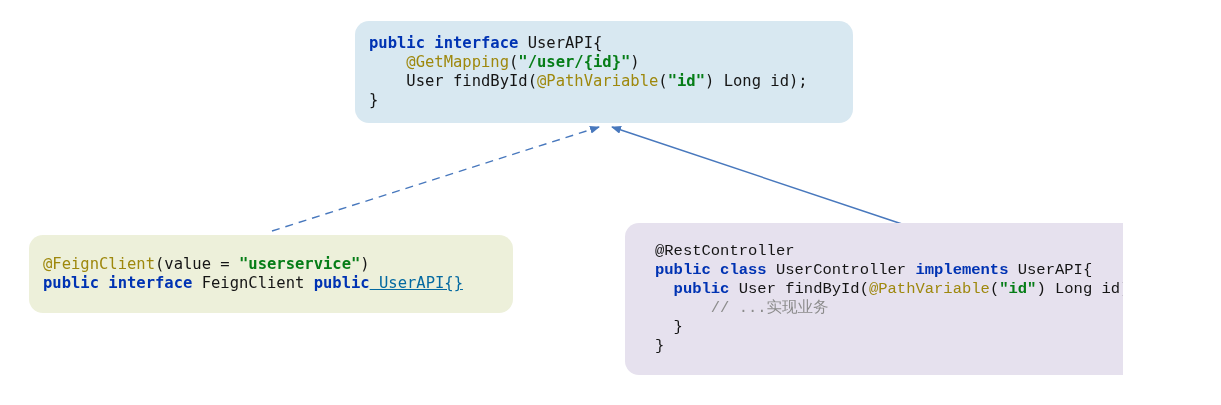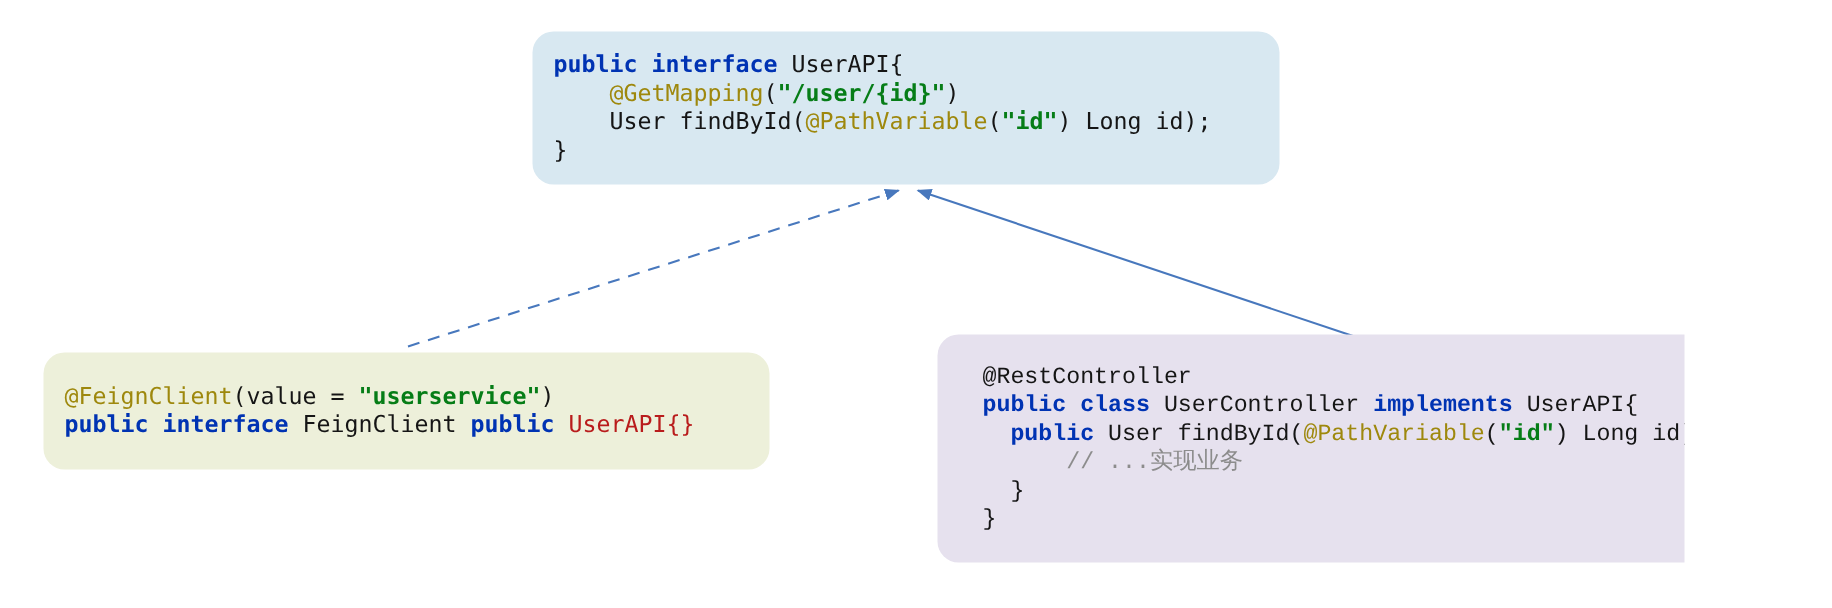--- a/index.html
+++ b/index.html
@@ -49,21 +49,21 @@
   <line x1="272" y1="231" x2="599" y2="127" stroke="#4878bd" stroke-width="1.4" stroke-dasharray="8 6" marker-end="url(#arrowhead)"></line>
       <line x1="902" y1="224" x2="612" y2="127" stroke="#4878bd" stroke-width="1.4" marker-end="url(#arrowhead)"></line>
     </svg>
 
   <pre class="code-box" style="left: 355px; top: 21px; width: 498px; height: 102px; background: rgb(216, 232, 241); padding: 13px 14px;"><span class="tok" style="color: rgb(0, 51, 179); font-weight: bold;">public interface</span><span class="tok" style="color: rgb(21, 21, 21);"> UserAPI{</span>
 <span class="tok" style="color: rgb(21, 21, 21);">    </span><span class="tok" style="color: rgb(158, 136, 13);">@GetMapping</span><span class="tok" style="color: rgb(21, 21, 21);">(</span><span class="tok" style="color: rgb(6, 125, 23); font-weight: bold;">"/user/{id}"</span><span class="tok" style="color: rgb(21, 21, 21);">)</span>
 <span class="tok" style="color: rgb(21, 21, 21);">    User findById(</span><span class="tok" style="color: rgb(158, 136, 13);">@PathVariable</span><span class="tok" style="color: rgb(21, 21, 21);">(</span><span class="tok" style="color: rgb(6, 125, 23); font-weight: bold;">"id"</span><span class="tok" style="color: rgb(21, 21, 21);">) Long id);</span>
 <span class="tok" style="color: rgb(21, 21, 21);">}</span>
 </pre>
   <pre class="code-box" style="left: 29px; top: 235px; width: 484px; height: 78px; background: rgb(237, 240, 218); padding: 20px 14px;"><span class="tok" style="color: rgb(158, 136, 13);">@FeignClient</span><span class="tok" style="color: rgb(21, 21, 21);">(value = </span><span class="tok" style="color: rgb(6, 125, 23); font-weight: bold;">"userservice"</span><span class="tok" style="color: rgb(21, 21, 21);">)</span>
-<span class="tok" style="color: rgb(0, 51, 179); font-weight: bold;">public interface</span><span class="tok" style="color: rgb(21, 21, 21);"> FeignClient </span><span class="tok" style="color: rgb(0, 51, 179); font-weight: bold;">public</span><span class="tok" style="color: #b91c1c;"> UserAPI{}</span>
+<span class="tok" style="color: rgb(0, 51, 179); font-weight: bold;">public interface</span><span class="tok" style="color: rgb(21, 21, 21);"> FeignClient </span><span class="tok" style="color: rgb(0, 51, 179); font-weight: bold;">public</span><span class="tok" style="color: #0369a1; text-decoration: underline;"> UserAPI{}</span>
 </pre>
   <pre class="code-box" style="left: 625px; top: 223px; width: 553px; height: 152px; background: rgb(230, 225, 238); padding: 19px 30px; font-family: Liberation Mono, monospace;"><span class="tok" style="color: rgb(21, 21, 21);">@RestController</span>
 <span class="tok" style="color: rgb(0, 51, 179); font-weight: bold;">public class</span><span class="tok" style="color: rgb(21, 21, 21);"> UserController </span><span class="tok" style="color: rgb(0, 51, 179); font-weight: bold;">implements</span><span class="tok" style="color: rgb(21, 21, 21);"> UserAPI{</span>
 <span class="tok" style="color: rgb(21, 21, 21);">  </span><span class="tok" style="color: rgb(0, 51, 179); font-weight: bold;">public</span><span class="tok" style="color: rgb(21, 21, 21);"> User findById(</span><span class="tok" style="color: rgb(158, 136, 13);">@PathVariable</span><span class="tok" style="color: rgb(21, 21, 21);">(</span><span class="tok" style="color: rgb(6, 125, 23); font-weight: bold;">"id"</span><span class="tok" style="color: rgb(21, 21, 21);">) Long id){</span>
 <span class="tok" style="color: rgb(140, 140, 140);">      // ...实现业务</span>
 <span class="tok" style="color: rgb(21, 21, 21);">  }</span>
 <span class="tok" style="color: rgb(21, 21, 21);">}</span>
 </pre>
 </div>
 

